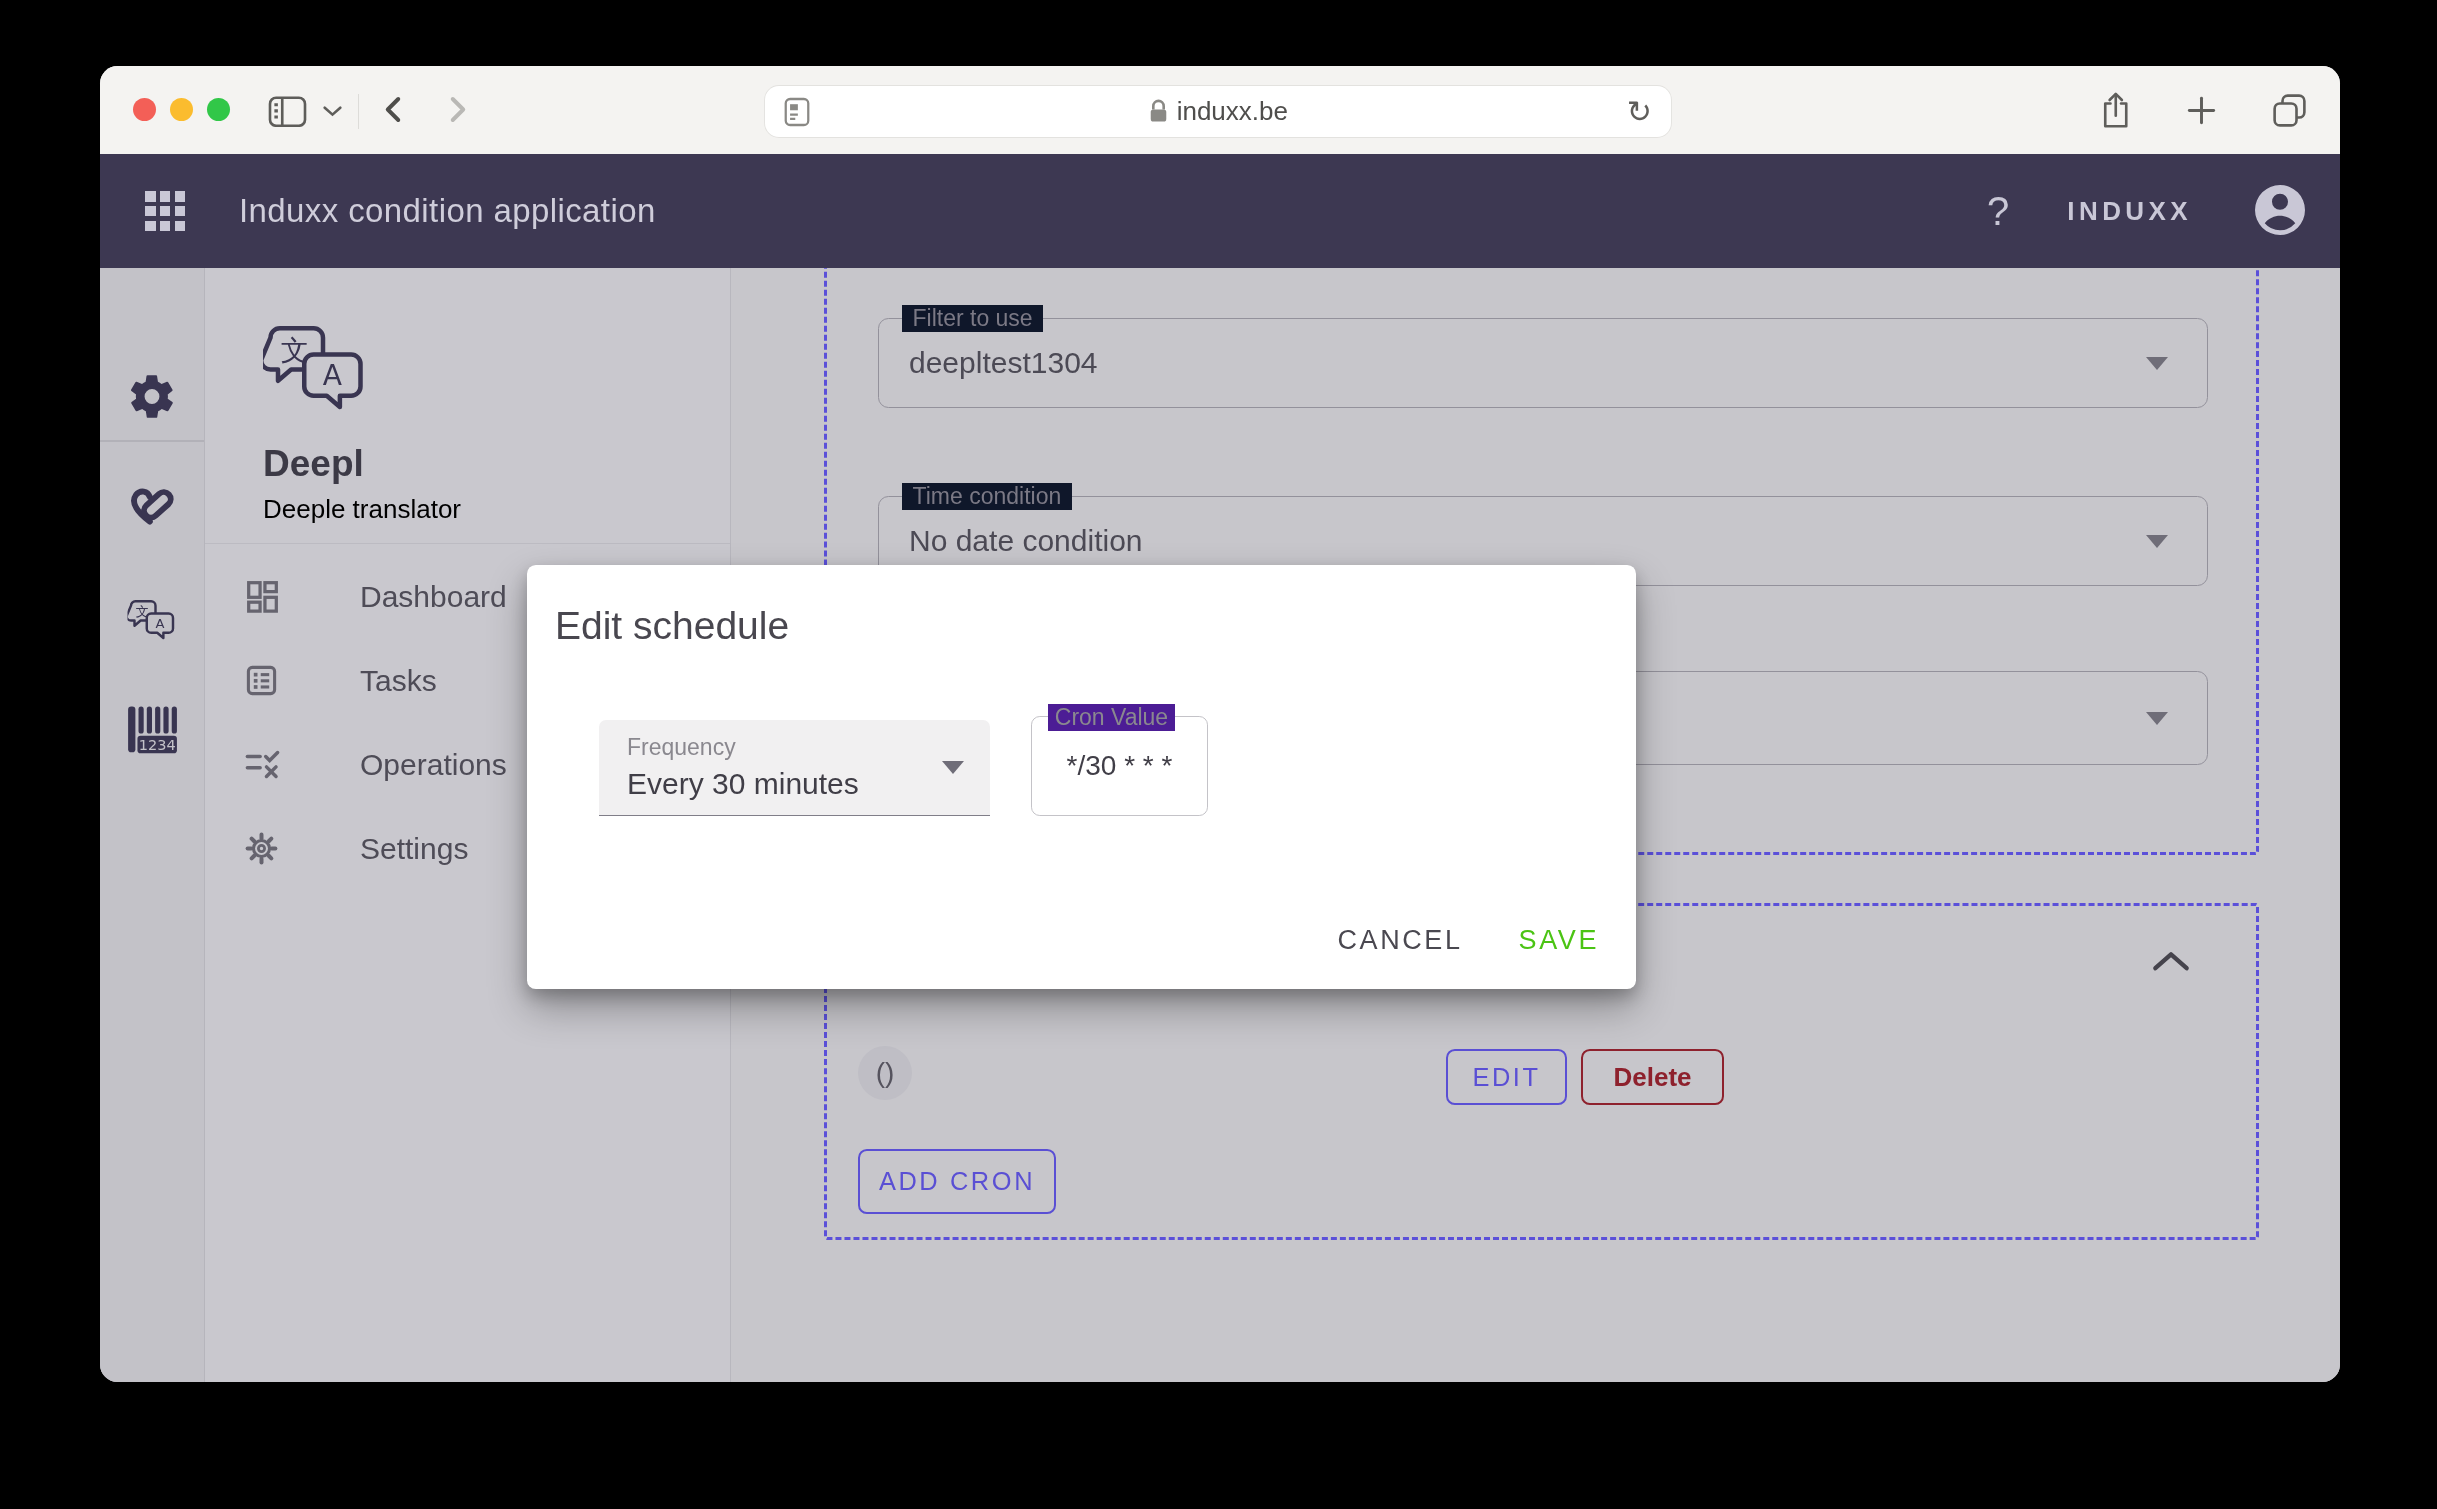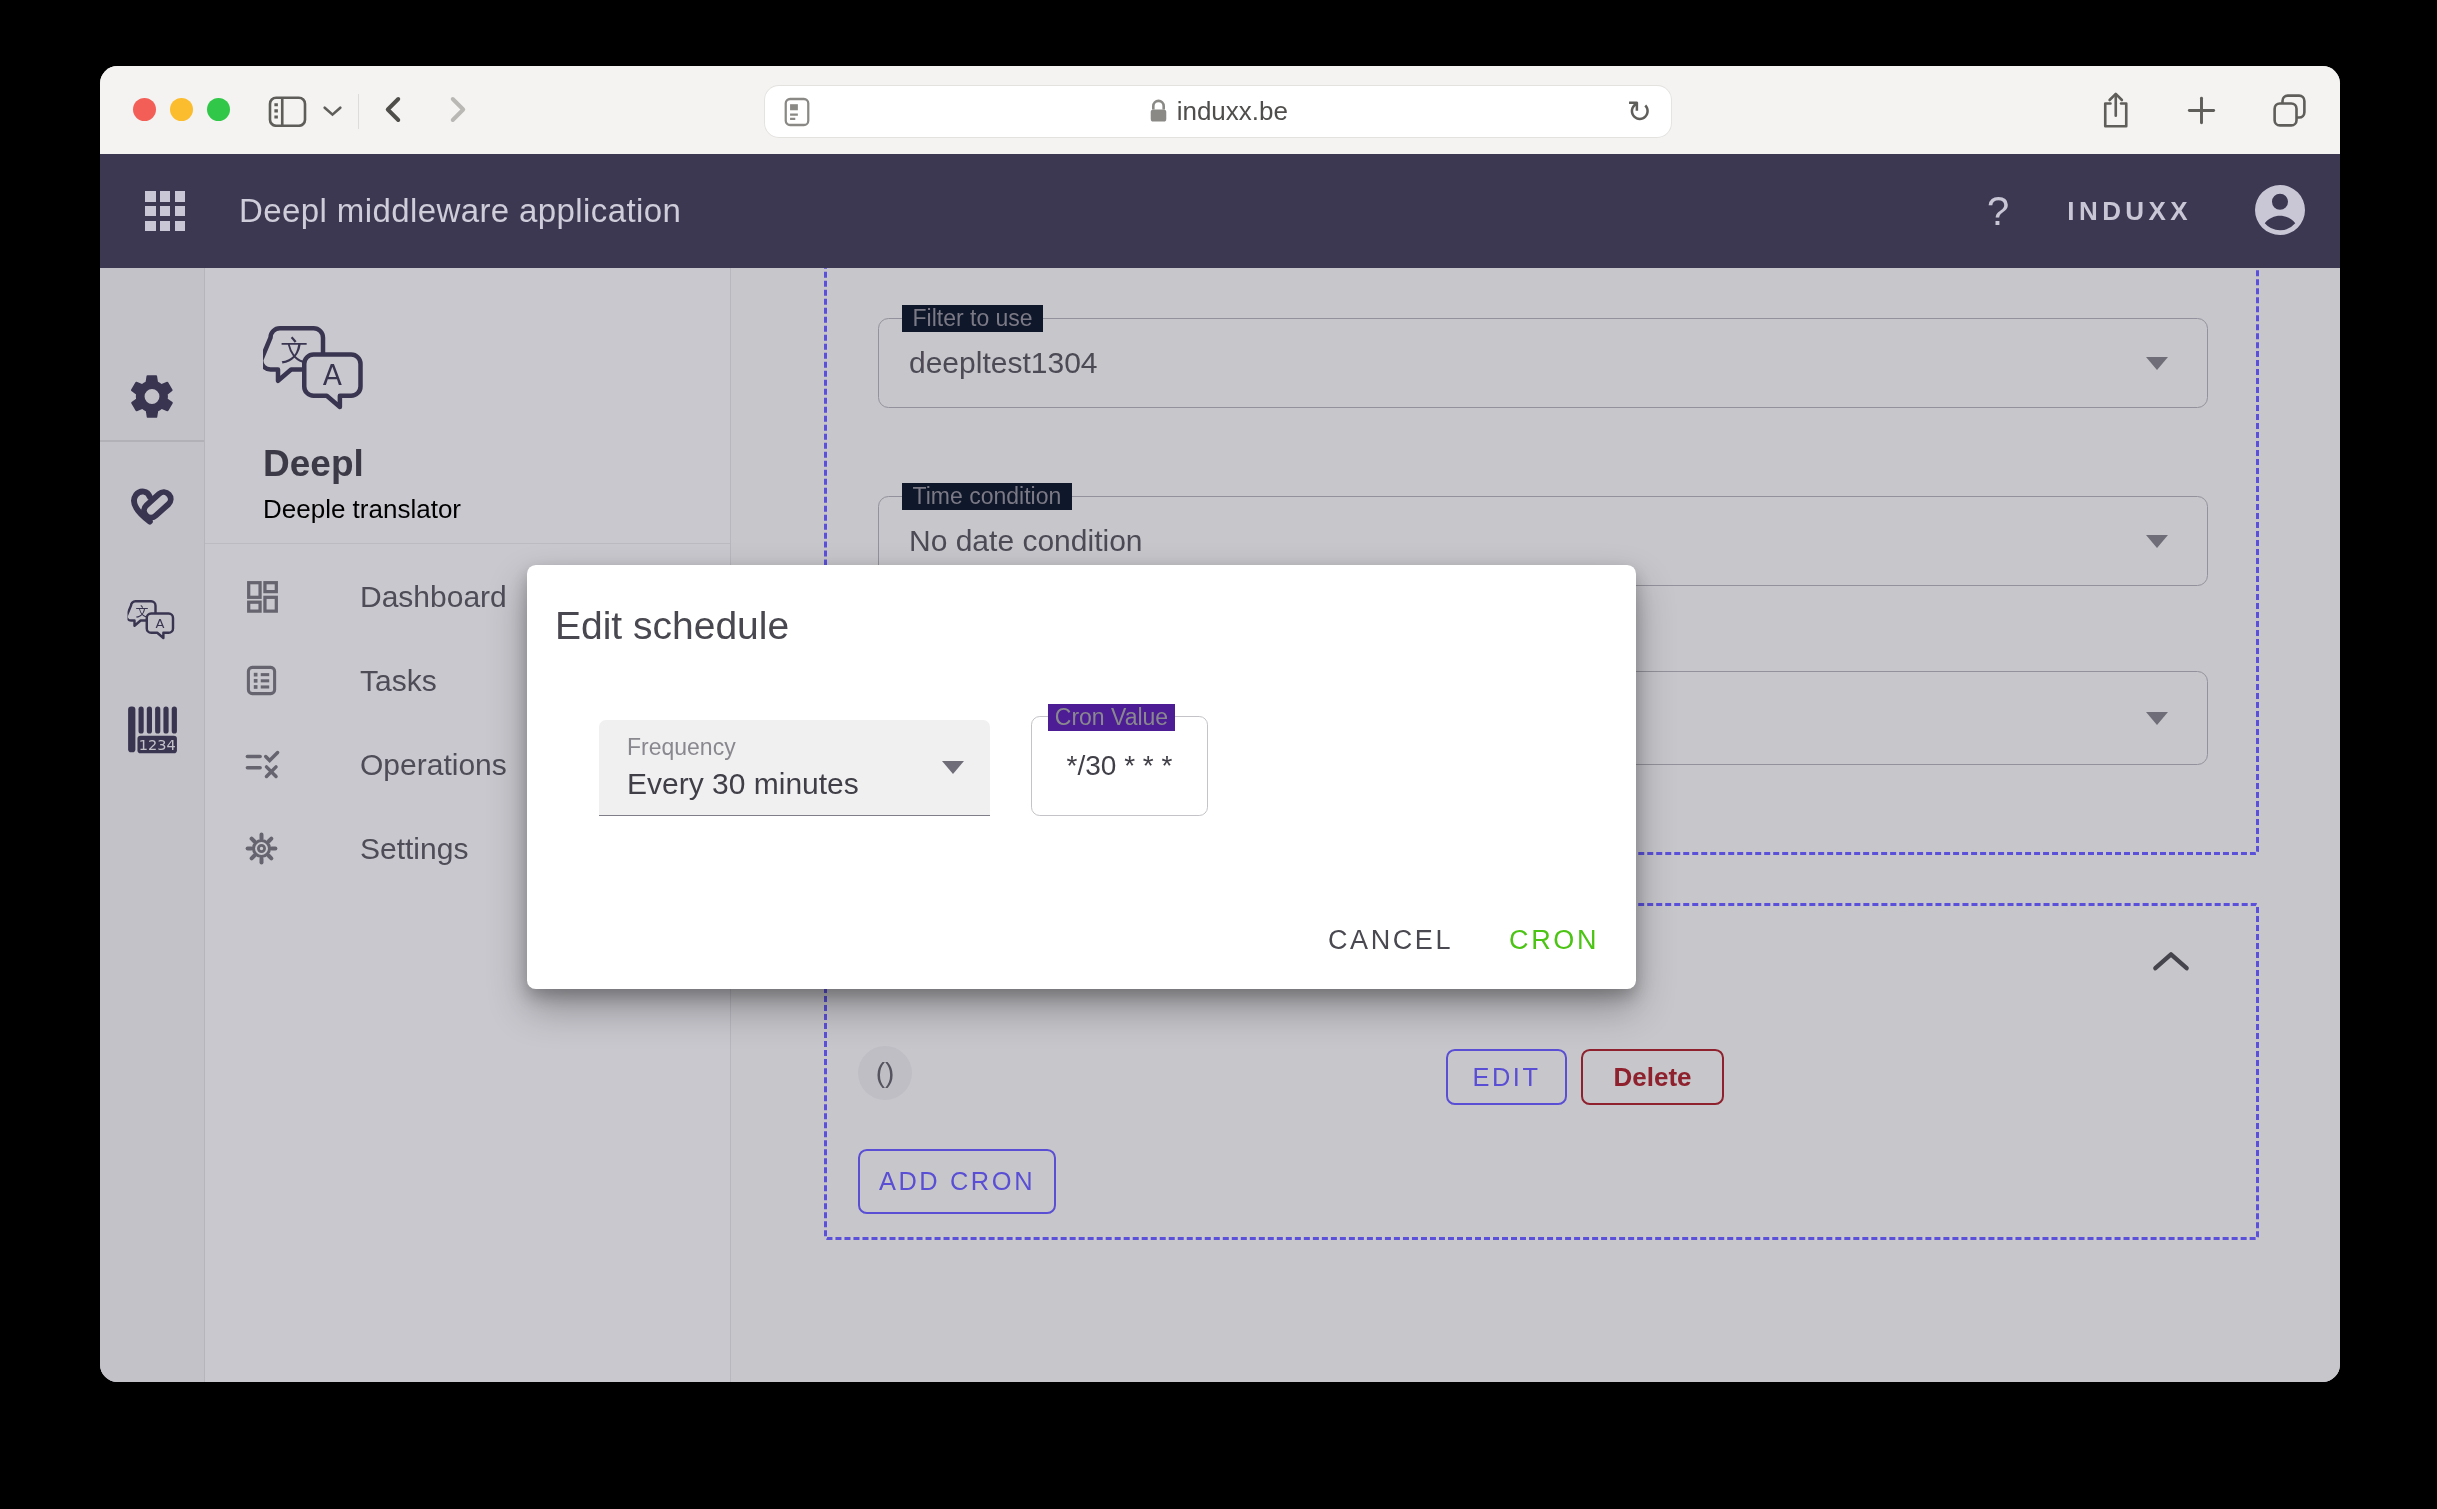--- a/index.html
+++ b/index.html
@@ -180,21 +180,21 @@
       <span></span>
         <span></span>
         <span></span>
         <span></span>
         <span></span>
         <span></span>
         <span></span>
         <span></span>
         <span></span>
     </div>
-    <div class="app-title">Deepl middleware application</div>
+    <div class="app-title">Induxx condition application</div>
     <div class="header-right">
       <span class="help-q">?</span>
       <span class="account-name">INDUXX</span>
       <span>
         <svg width="60" height="60" viewBox="0 0 24 24" fill="#c9c7d6">
           <path d="M12 2a10 10 0 1 0 0 20 10 10 0 0 0 0-20zm0 3.5a3.2 3.2 0 1 1 0 6.4 3.2 3.2 0 0 1 0-6.4zm0 14.6a8.1 8.1 0 0 1-6.1-2.8c1.4-2 4-3 6.1-3s4.7 1 6.1 3a8.1 8.1 0 0 1-6.1 2.8z"></path>
         </svg>
       </span>
     </div>
   </div>
@@ -362,18 +362,18 @@
       <span class="caret"></span>
     </div>
 
     <div class="cronfield">
       <span class="flabel">Cron Value</span>
       <span class="fvalue">*/30 * * *</span>
     </div>
 
     <div class="modal-actions">
       <button class="txt-btn btn-cancel">CANCEL</button>
-      <button class="txt-btn btn-save">CRON</button>
+      <button class="txt-btn btn-save">SAVE</button>
     </div>
   </div>
 
 </div>
 
 
 </body></html>

